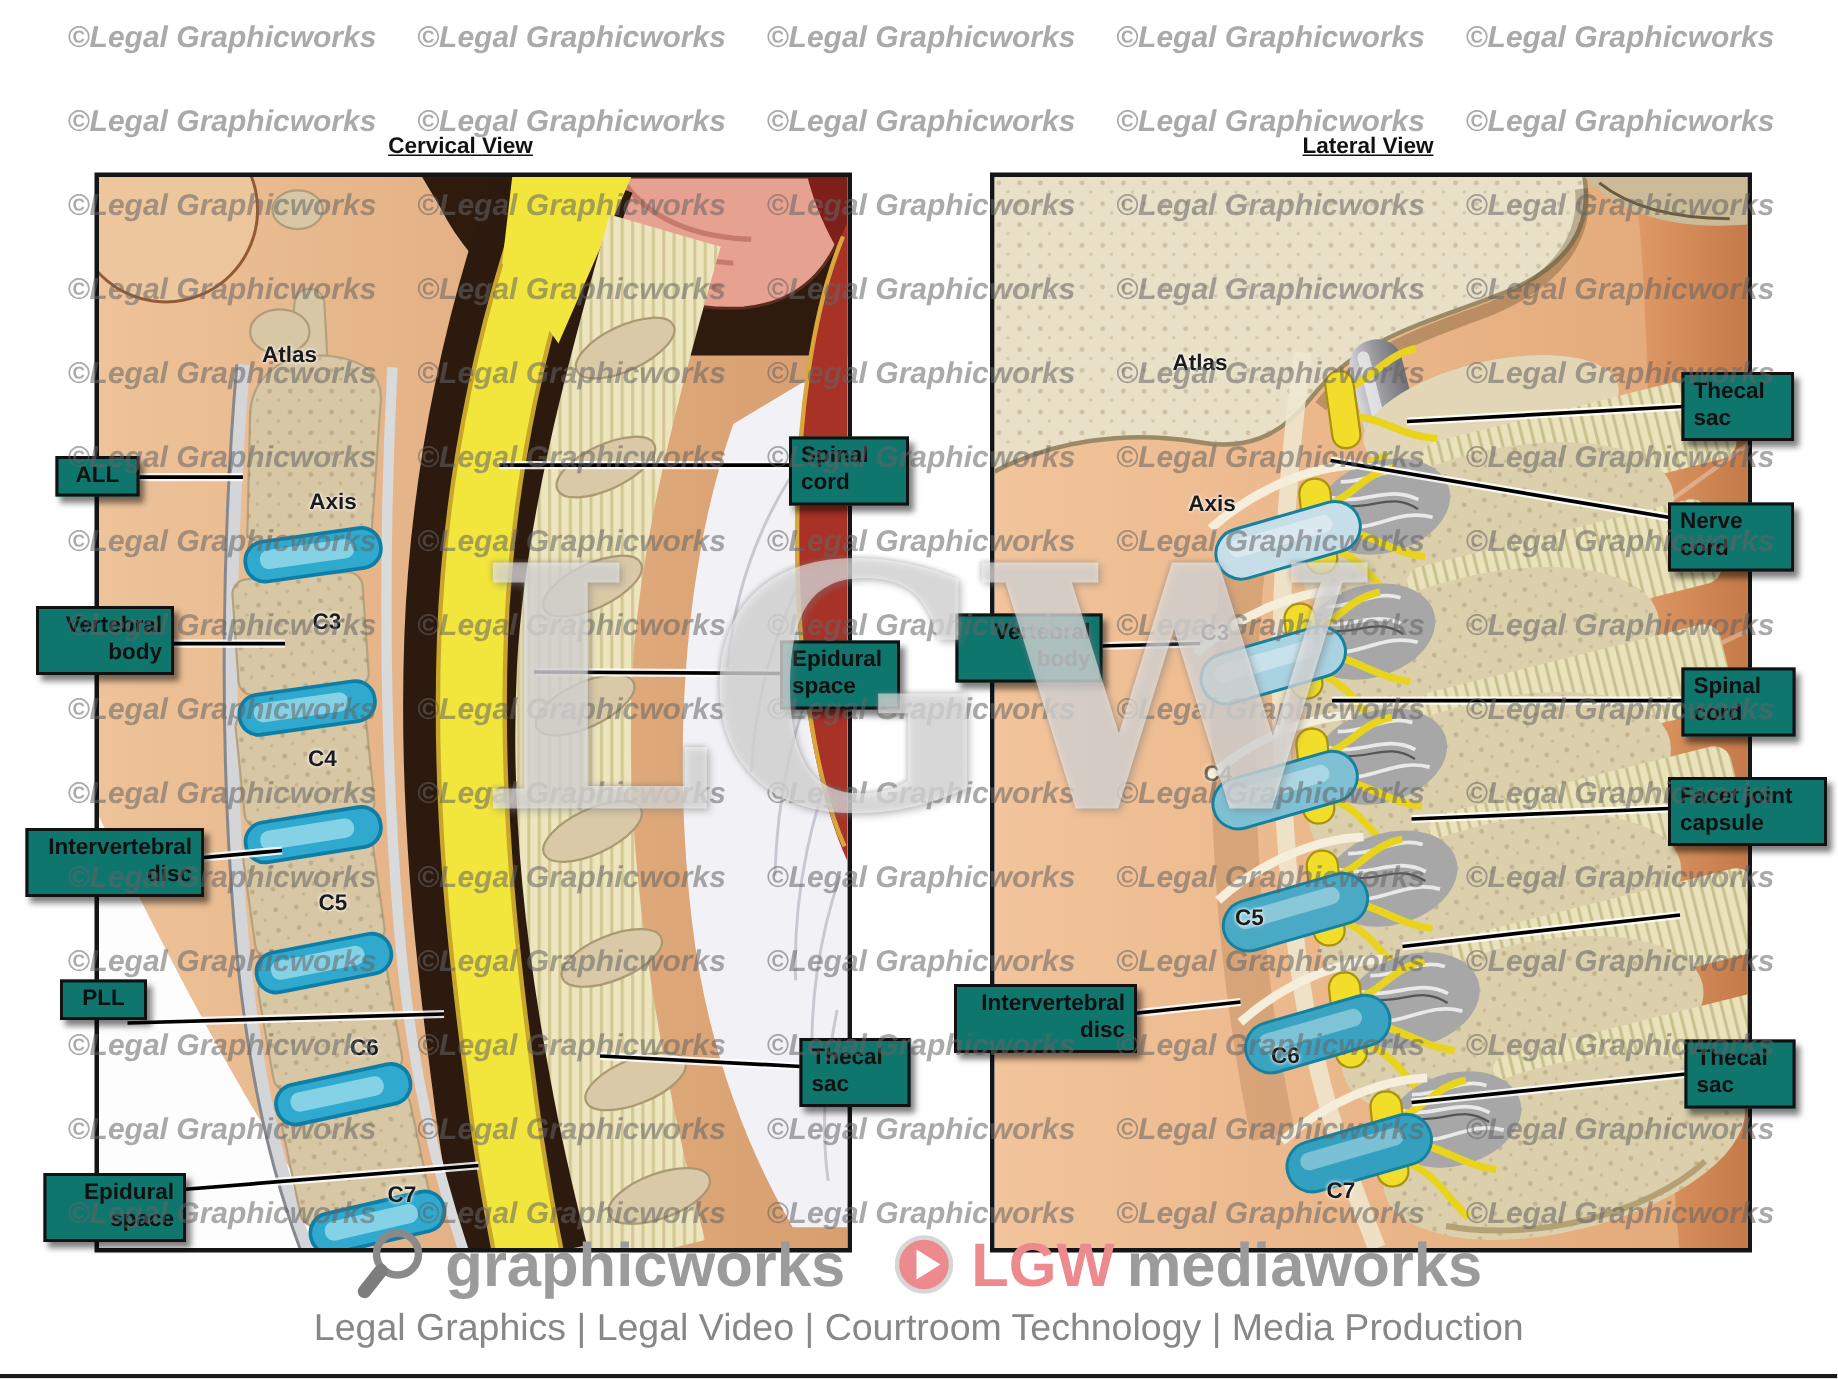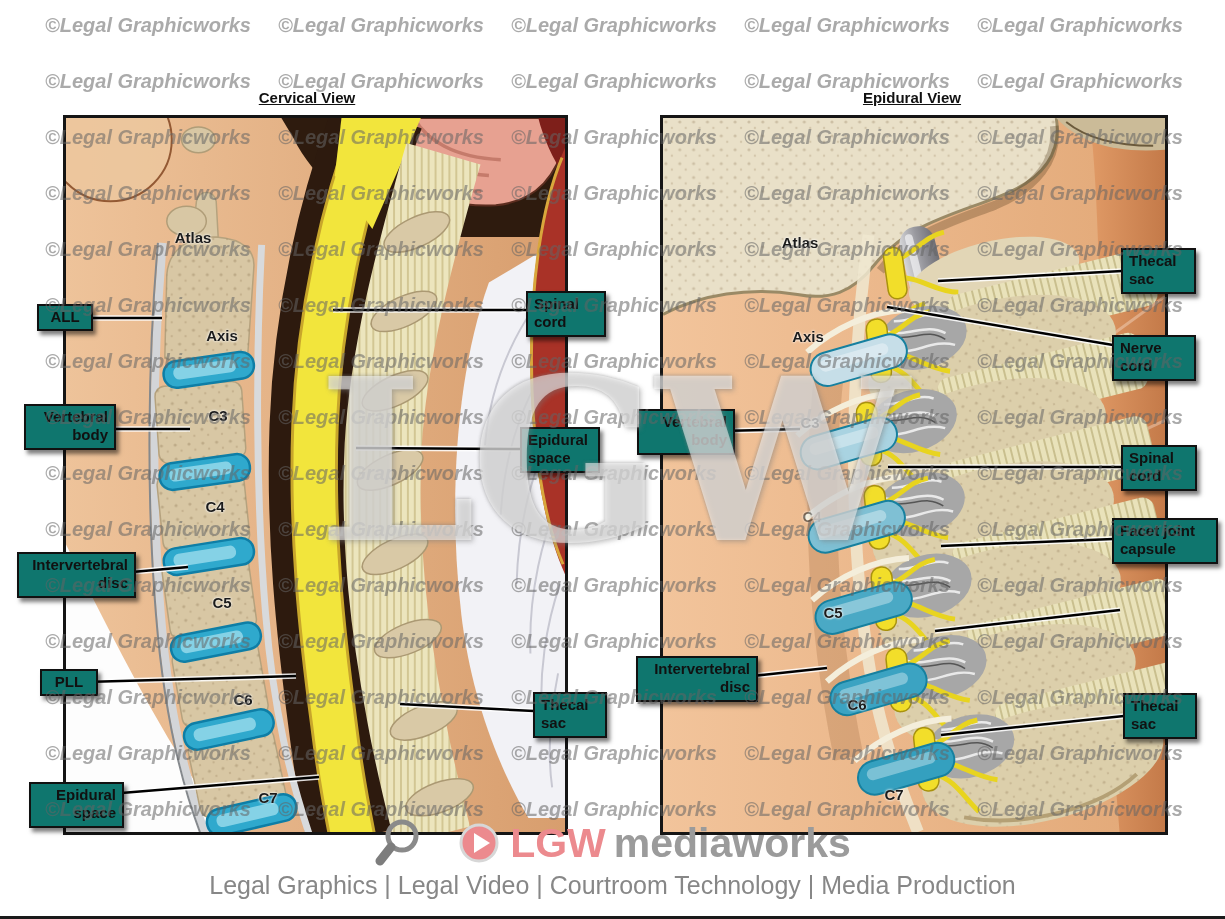--- a/index.html
+++ b/index.html
@@ -40,21 +40,21 @@
            font-size:25px;color:#878787;}
   .bottom-edge{position:absolute;left:0;right:0;bottom:0;height:3px;background:#1a1a1a;z-index:60;}
 </style>
 </head>
 <body>
 
 <div class="page">
 
 
   <div class="view-label" style="left:307px;top:89px;">Cervical View</div>
-  <div class="view-label" style="left:912px;top:89px;">Epidural View</div>
+  <div class="view-label" style="left:912px;top:89px;">Lateral View</div>
 
   <div class="panel" id="panel-sagittal">
     <svg class="art" viewBox="0 0 505 720" preserveAspectRatio="none">
       <defs>
         <linearGradient id="skin1" x1="0" y1="0" x2="1" y2="0">
           <stop offset="0" stop-color="#eec39a"></stop>
             <stop offset="1" stop-color="#d89e6e"></stop>
         </linearGradient>
         <pattern id="speck1" width="14" height="14" patternUnits="userSpaceOnUse">
           <circle cx="3" cy="4" r="1.6" fill="#8d7554" opacity=".35"></circle>
@@ -283,21 +283,21 @@
     <div>ALL</div>
   </div>
   <div class="callout right" style="left:24px;top:404px;width:76px;">
     <div>Vertebral</div>
     <div>body</div>
   </div>
   <div class="callout right" style="left:17px;top:552px;width:103px;">
     <div>Intervertebral</div>
     <div>disc</div>
   </div>
-  <div class="callout center" style="left:40px;top:669px;width:42px;">
+  <div class="callout center" style="left:40px;top:653px;width:42px;">
     <div>PLL</div>
   </div>
   <div class="callout right" style="left:29px;top:782px;width:79px;">
     <div>Epidural</div>
     <div>space</div>
   </div>
   <div class="callout" style="left:526px;top:291px;width:64px;">
     <div>Spinal</div>
     <div>cord</div>
   </div>
@@ -416,20 +416,21 @@
       <span class="wm-tile" style="left: 977px; top: 742px;">©Legal Graphicworks</span>
       <span class="wm-tile" style="left: 977px; top: 798px;">©Legal Graphicworks</span>
     </div>
   <div class="wm-center">LGW</div>
 
   <div class="brandline">
     <svg width="52" height="50" viewBox="0 0 52 50">
       <circle cx="28" cy="18" r="14" fill="none" stroke="#8a8a8a" stroke-width="5"></circle>
       <line x1="17" y1="29" x2="6" y2="43" stroke="#7d7d7d" stroke-width="9" stroke-linecap="round"></line>
     </svg>
+    <span class="brand-gray">graphicworks</span>
     <span class="brand-spacer"></span>
     <svg width="46" height="46" viewBox="0 0 46 46">
       <circle cx="23" cy="23" r="18" fill="#ec8a8e" stroke="#d7d7d7" stroke-width="3"></circle>
       <path d="M18,13 L34,23 L18,33 Z" fill="#ffffff"></path>
     </svg>
     <span class="brand-pink">LGW</span>
     <span class="brand-gray">mediaworks</span>
   </div>
   <div class="tagline">Legal Graphics | Legal Video | Courtroom Technology | Media Production</div>
   <div class="bottom-edge"></div>

